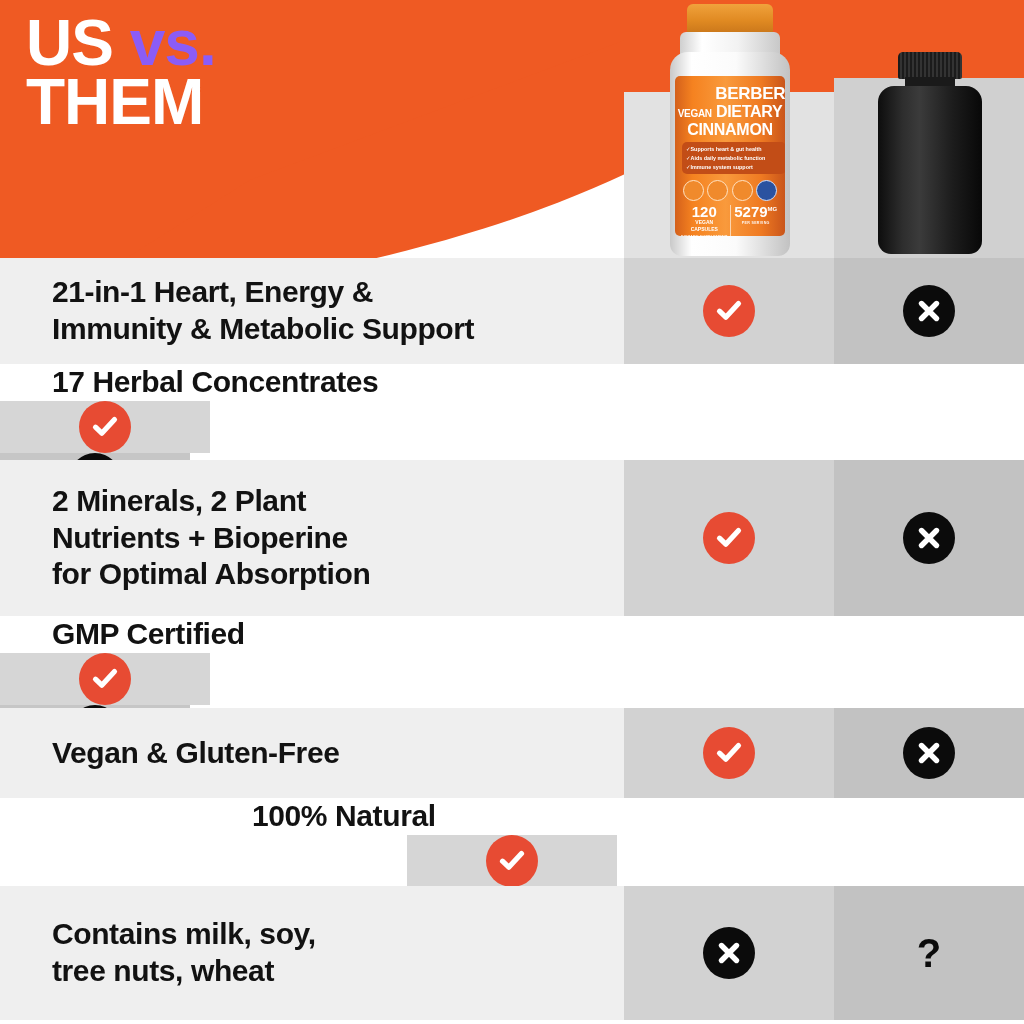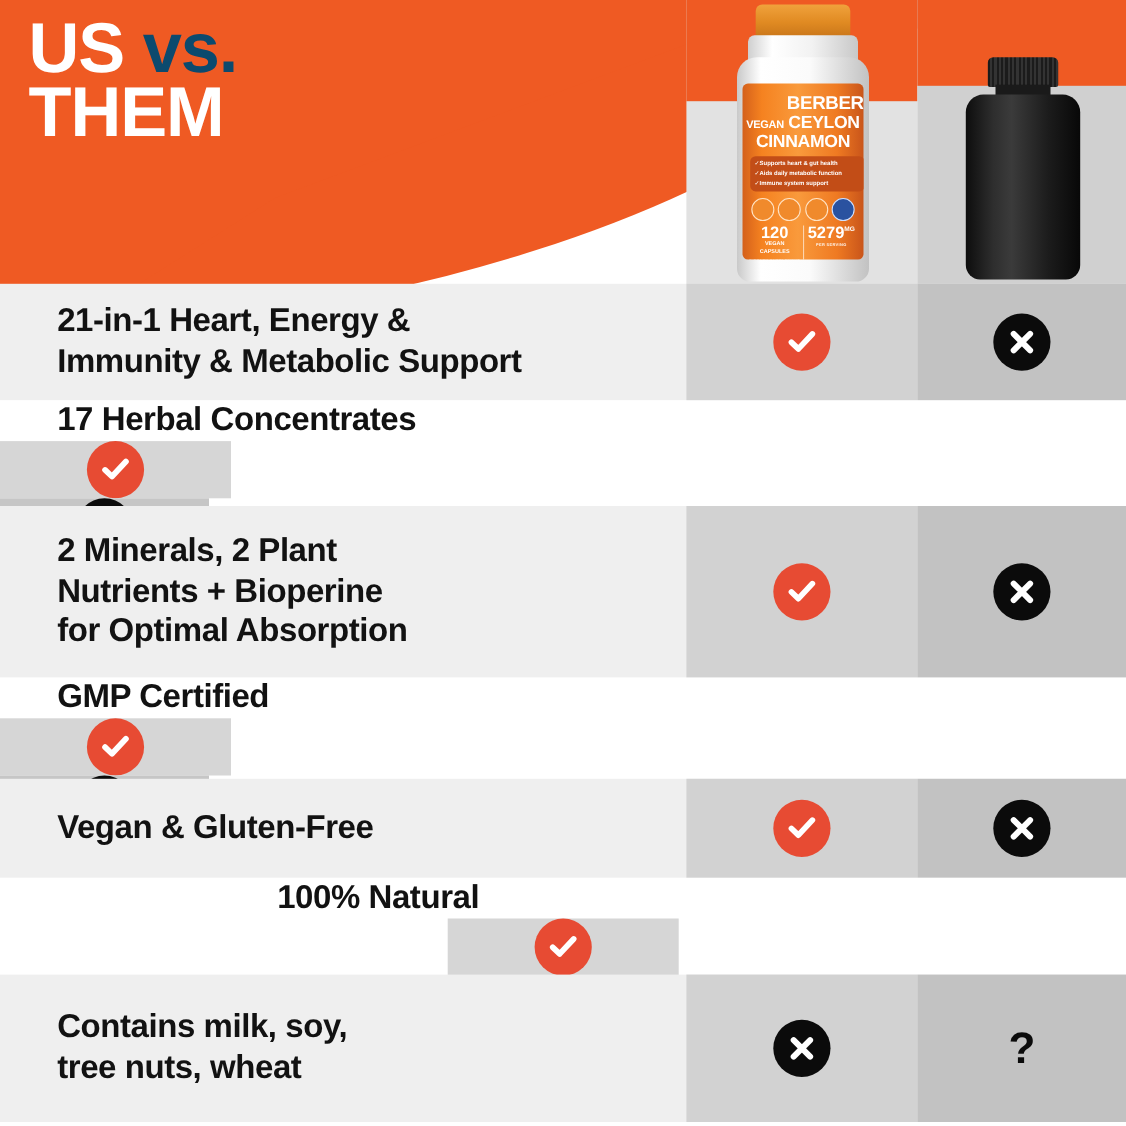--- a/index.html
+++ b/index.html
@@ -23,21 +23,21 @@
     position:absolute;left:0;top:0;width:700px;height:300px;
     background:#ef5a23;
     clip-path:polygon(0 0, 700px 0, 700px 12px, 250px 180px, 60px 300px, 0 300px);
   }
   .hero-title{
     position:absolute;left:26px;top:14px;z-index:5;
     line-height:0.92;letter-spacing:-1px;
   }
   .hero-line{display:block;font-weight:800;font-size:64px;white-space:nowrap;}
   .t-us{color:#ffffff;}
-  .t-vs{color:#0c4a6e;}
+  .t-vs{color:#8b5cf6;}
   .t-them{color:#ffffff;}
 
   
   .hero-col-us{position:absolute;left:624px;top:0;width:210px;height:300px;background:#e2e2e2;}
   .hero-col-them{position:absolute;left:834px;top:0;width:190px;height:300px;background:#d0d0d0;}
   .hero-col-us .topfill,.hero-col-them .topfill{position:absolute;left:0;top:0;width:100%;height:92px;background:#ef5a23;}
   .hero-col-them .topfill{height:78px;}
 
   
   .bottle-us{position:absolute;left:664px;top:4px;width:132px;height:252px;z-index:6;}
@@ -141,21 +141,21 @@
       <span class="hero-line t-them">THEM</span>
     </div>
 
     <div class="bottle-us">
       <div class="b-cap"></div>
       <div class="b-neck"></div>
       <div class="b-body"></div>
       <div class="b-label">
 
         <div class="b-t1">BERBERINE</div>
-        <div class="b-t2"><span class="sm">VEGAN</span> <span>CEYLON</span></div>
+        <div class="b-t2"><span class="sm">VEGAN</span> <span>DIETARY</span></div>
         <div class="b-t3">CINNAMON</div>
         <div class="b-bullets">
           <div>✓Supports heart &amp; gut health</div>
           <div>✓Aids daily metabolic function</div>
           <div>✓Immune system support</div>
         </div>
         <div class="b-badges">
           <div class="b-badge"></div>
           <div class="b-badge"></div>
           <div class="b-badge"></div>

